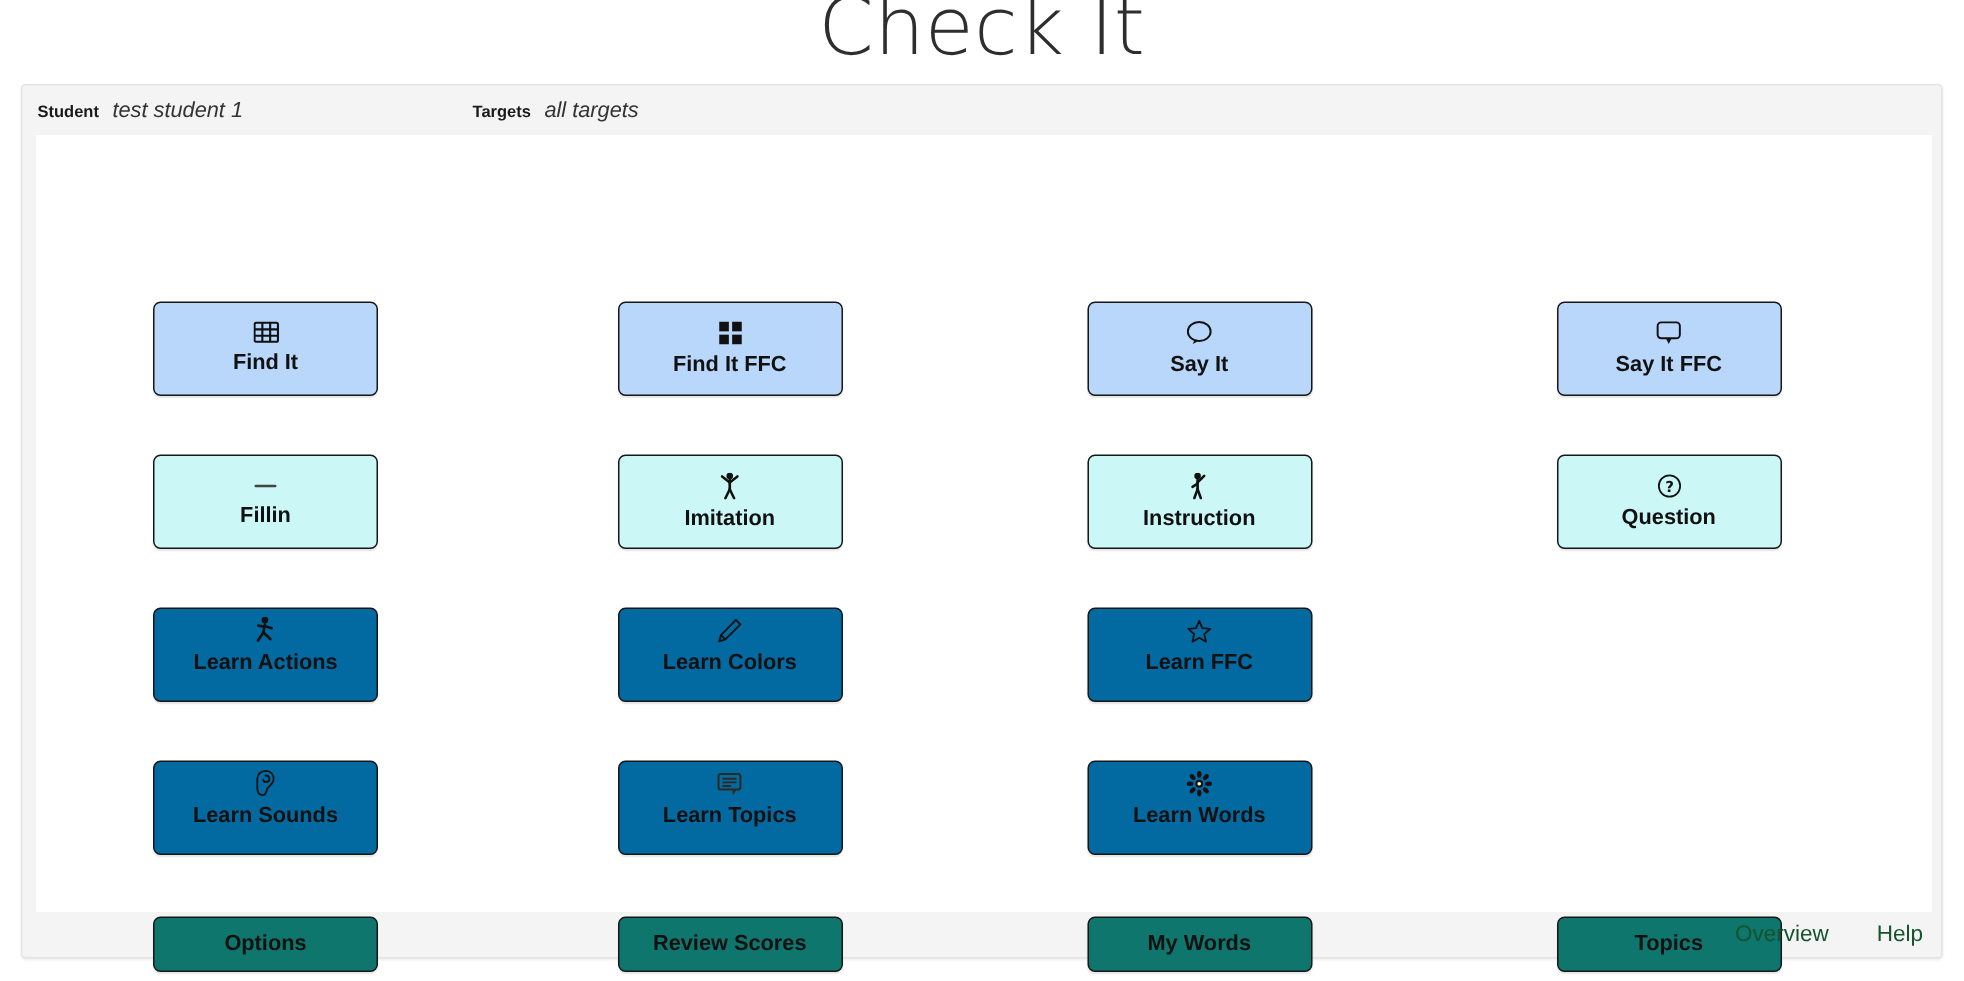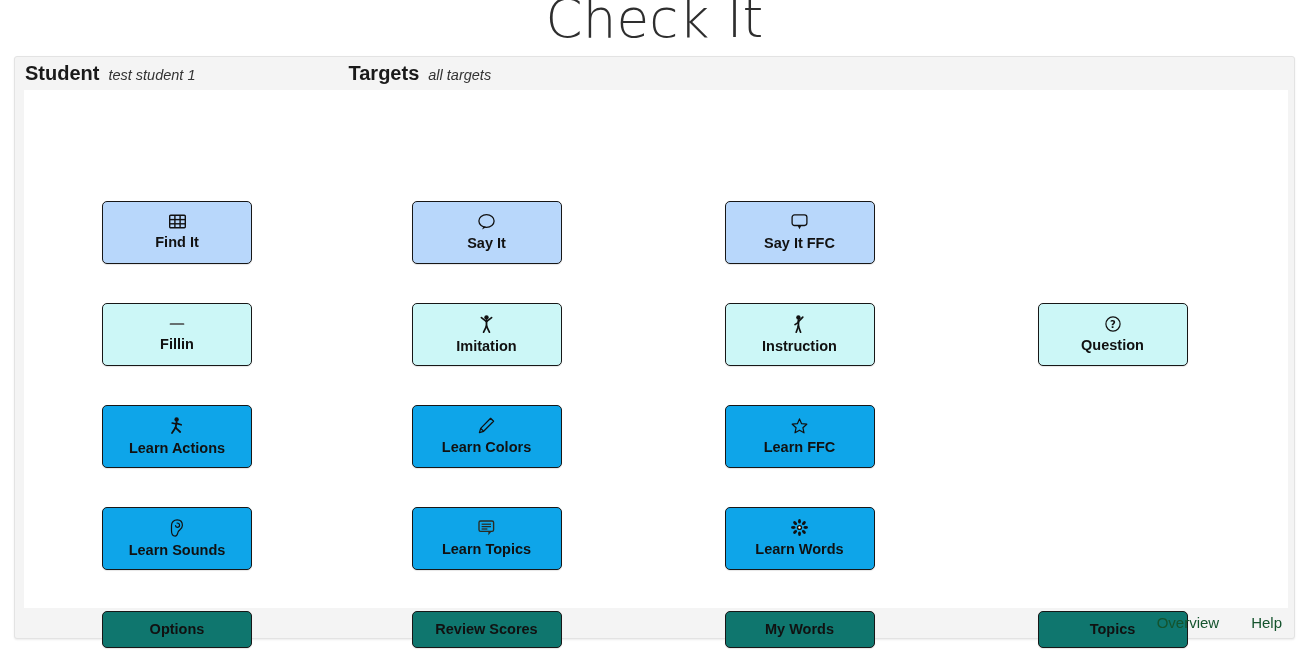--- a/index.html
+++ b/index.html
@@ -57,21 +57,21 @@
     display: flex;
     align-items: center;
     font-size: 14.5px;
     color: #222;
     background: transparent;
   }
   .hdr-group { display: flex; align-items: baseline; }
   .hdr-label {
     font-weight: bold;
     color: #1a1a1a;
-    font-size: 20px;
+    font-size: 11px;
   }
   .hdr-value {
     margin-left: 9px;
     font-weight: normal;
     color: #333;
     font-size: 14.5px;
     font-style: italic;
   }
   .hdr-gap { width: 153px; }
 
@@ -141,21 +141,21 @@
     width: 18px;
     display: flex;
     align-items: center;
     justify-content: center;
     margin-bottom: 2px;
   }
   .btn .ico svg { display: block; }
 
   .btn.blue   { background: #b8d7fb; }
   .btn.cyan   { background: #ccf7f7; }
-  .btn.cream  { background: #0ea5e9; }
+  .btn.cream  { background: #0369a1; justify-content: flex-end; }
   .btn.gray   { background: #0f766e; height: 37px; }
   .btn.gray .label { margin-top: 0; }
 
   
   .footer {
     position: absolute;
     left: 0;
     bottom: 0;
     width: 100%;
     height: 32px;
@@ -200,20 +200,33 @@
               <span class="ico">
                 <svg width="17" height="15" viewBox="0 0 17 15">
                   <rect x="0.7" y="1.2" width="15.6" height="12.6" rx="1" fill="none" stroke="#111" stroke-width="1.4"></rect>
                   <line x1="0.7" y1="5.6" x2="16.3" y2="5.6" stroke="#111" stroke-width="1.4"></line>
                   <line x1="0.7" y1="9.8" x2="16.3" y2="9.8" stroke="#111" stroke-width="1.4"></line>
                   <line x1="5.9" y1="1.2" x2="5.9" y2="13.8" stroke="#111" stroke-width="1.4"></line>
                   <line x1="11.1" y1="1.2" x2="11.1" y2="13.8" stroke="#111" stroke-width="1.4"></line>
                 </svg>
               </span>
               <span class="label">Find It</span>
+            </button>
+          </div>
+          <div class="cell">
+            <button class="btn blue">
+              <span class="ico">
+                <svg width="16" height="16" viewBox="0 0 16 16">
+                  <rect x="0.5" y="0.5" width="6.4" height="6.4" fill="#111"></rect>
+                  <rect x="9.1" y="0.5" width="6.4" height="6.4" fill="#111"></rect>
+                  <rect x="0.5" y="9.1" width="6.4" height="6.4" fill="#111"></rect>
+                  <rect x="9.1" y="9.1" width="6.4" height="6.4" fill="#111"></rect>
+                </svg>
+              </span>
+              <span class="label">Find It FFC</span>
             </button>
           </div>
           <div class="cell">
             <button class="btn blue">
               <span class="ico">
                 <svg width="17" height="16" viewBox="0 0 17 16">
                   <ellipse cx="8.5" cy="7" rx="7.6" ry="6.3" fill="none" stroke="#111" stroke-width="1.3"></ellipse>
                   <path d="M5.6 12.2 L4.1 15.4 L8.4 13.1 Z" fill="#111"></path>
                 </svg>
               </span>

